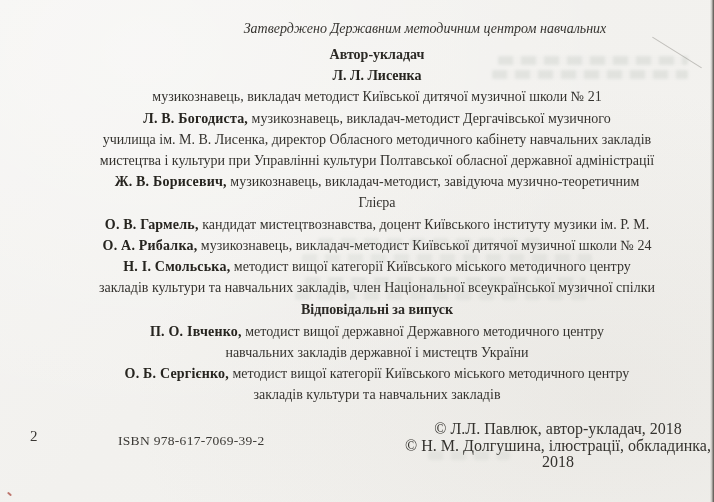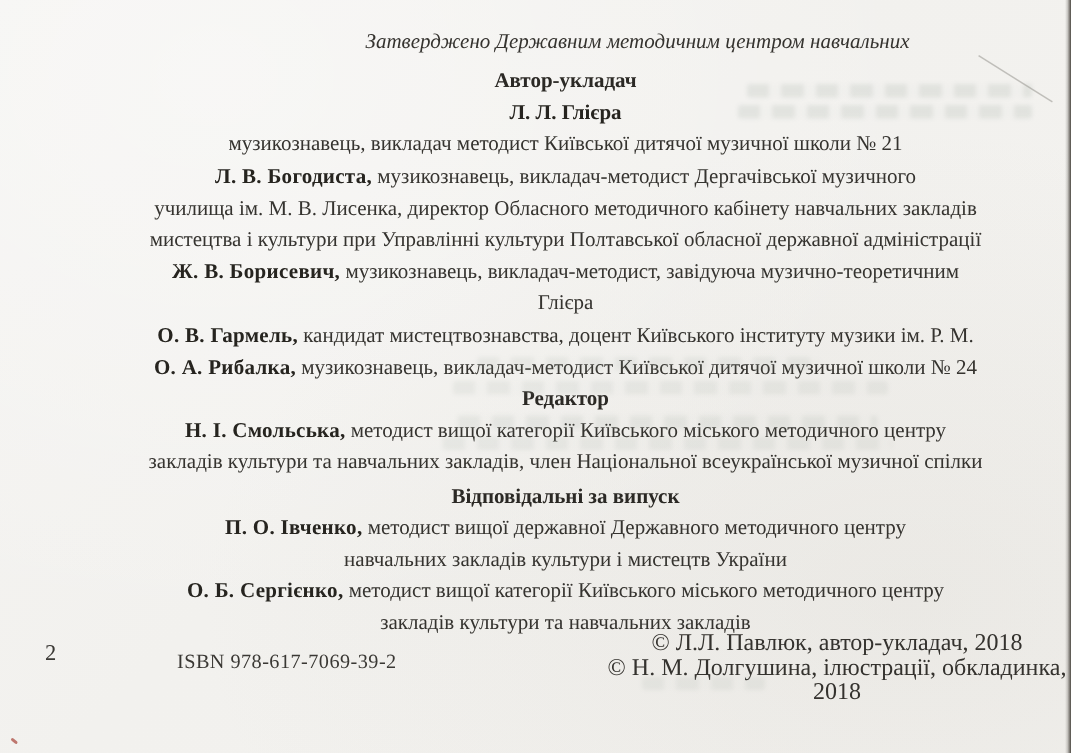--- a/index.html
+++ b/index.html
@@ -75,38 +75,37 @@
 
 <div class="page">
 
   <div class="content">
 
     <div class="approval">
       <p class="line">Затверджено Державним методичним центром навчальних</p>
     </div>
 
     <p class="heading h-author">Автор-укладач</p>
-    <p class="line name-line">Л. Л. Глієра</p>
+    <p class="line name-line">Л. Л. Лисенка</p>
     <p class="line">музикознавець, викладач методист Київської дитячої музичної школи № 21</p>
 
     <p class="line"><b>Л. В. Богодиста,</b> <span>музикознавець, викладач-методист Дергачівської музичного</span></p>
     <p class="line"><span>училища ім. М. В. Лисенка, директор Обласного методичного кабінету навчальних закладів</span></p>
     <p class="line"><span>мистецтва і культури при Управлінні культури Полтавської обласної державної адміністрації</span></p>
     <p class="line"><b>Ж. В. Борисевич,</b> <span>музикознавець, викладач-методист, завідуюча музично-теоретичним</span></p>
     <p class="line"><span>Глієра</span></p>
     <p class="line"><b>О. В. Гармель,</b> <span>кандидат мистецтвознавства, доцент Київського інституту музики ім. Р. М.</span></p>
     <p class="line"><b>О. А. Рибалка,</b> <span>музикознавець, викладач-методист Київської дитячої музичної школи № 24</span></p>
 
-    <p class="heading h-editor">Редактор</p>
     <p class="line"><b>Н. І. Смольська,</b> <span>методист вищої категорії Київського міського методичного центру</span></p>
     <p class="line"><span>закладів культури та навчальних закладів, член Національної всеукраїнської музичної спілки</span></p>
 
     <p class="heading h-release">Відповідальні за випуск</p>
     <p class="line"><b>П. О. Івченко,</b> <span>методист вищої державної Державного методичного центру</span></p>
-    <p class="line"><span>навчальних закладів культури і мистецтв України</span></p>
+    <p class="line"><span>навчальних закладів державної і мистецтв України</span></p>
     <p class="line"><b>О. Б. Сергієнко,</b> <span>методист вищої категорії Київського міського методичного центру</span></p>
     <p class="line"><span>закладів культури та навчальних закладів</span></p>
 
   </div>
 
   <div class="footer-pagenum">2</div>
   <div class="footer-isbn">ISBN 978-617-7069-39-2</div>
   <div class="footer-copyright">
     <div>© Л.Л. Павлюк,  автор-укладач, 2018</div>
     <div>© Н. М. Долгушина, ілюстрації, обкладинка, 2018</div>

